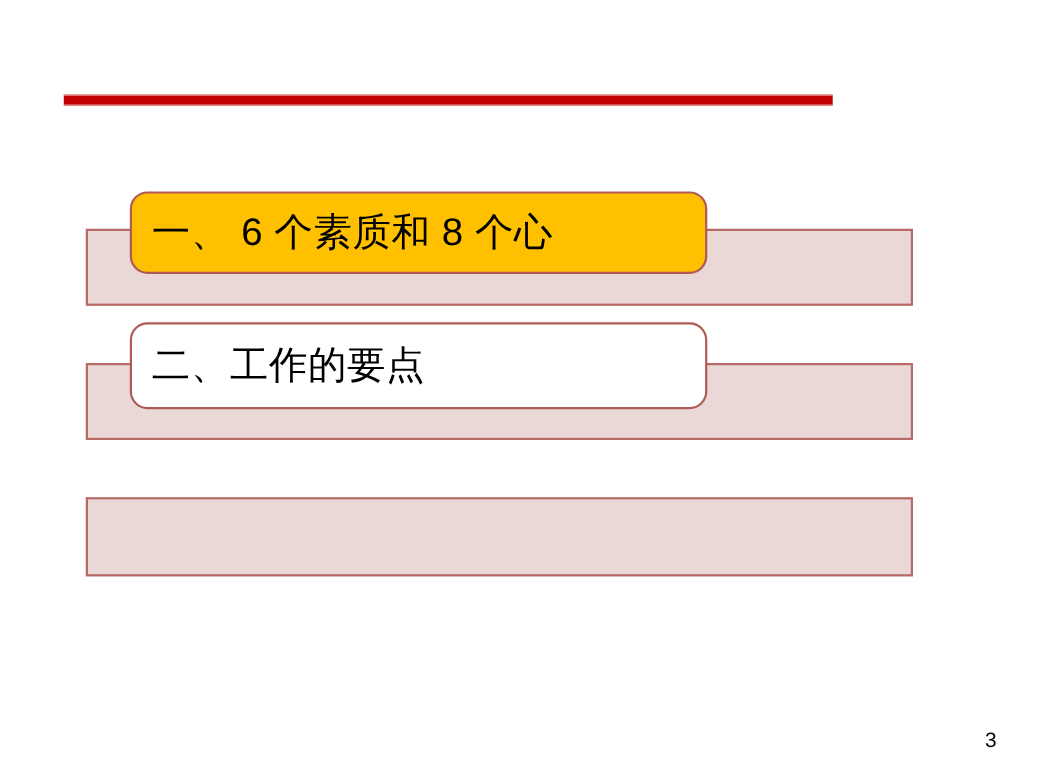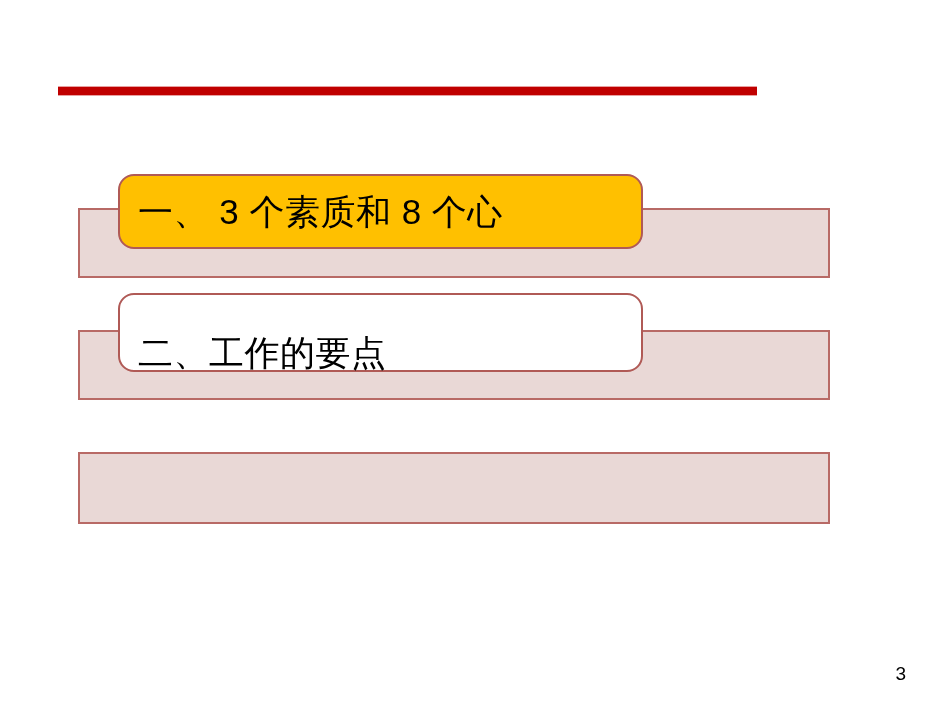--- a/index.html
+++ b/index.html
@@ -82,21 +82,21 @@
     white-space: nowrap;
     letter-spacing: 0.5px;
     font-family: "Liberation Sans", "DejaVu Sans", sans-serif;
   }
 
   
   #item-1 .slab { top: 208px; height: 70px; }
   #item-1 .pill { top: 174px; height: 75px; }
 
   #item-2 .slab { top: 330px; height: 70px; }
-  #item-2 .pill { top: 293px; height: 79px; align-items: flex-end; }
+  #item-2 .pill { top: 293px; height: 79px; }
 
   #item-3 .slab { top: 452px; height: 72px; }
   #item-3 .pill { top: 415px; height: 81px; }
 
   
   .page-number {
     position: absolute;
     right: 44px;
     bottom: 28px;
     font-size: 19px;
@@ -107,21 +107,21 @@
 </head>
 <body>
 
 <div id="slide">
 
   <div class="title-rule"></div>
 
   <div class="agenda-item" id="item-1">
     <div class="slab"></div>
     <div class="pill accent">
-      <span class="pill-label">一、 3 个素质和 8 个心</span>
+      <span class="pill-label">一、 6 个素质和 8 个心</span>
     </div>
   </div>
 
   <div class="agenda-item" id="item-2">
     <div class="slab"></div>
     <div class="pill">
       <span class="pill-label">二、工作的要点</span>
     </div>
   </div>
 

